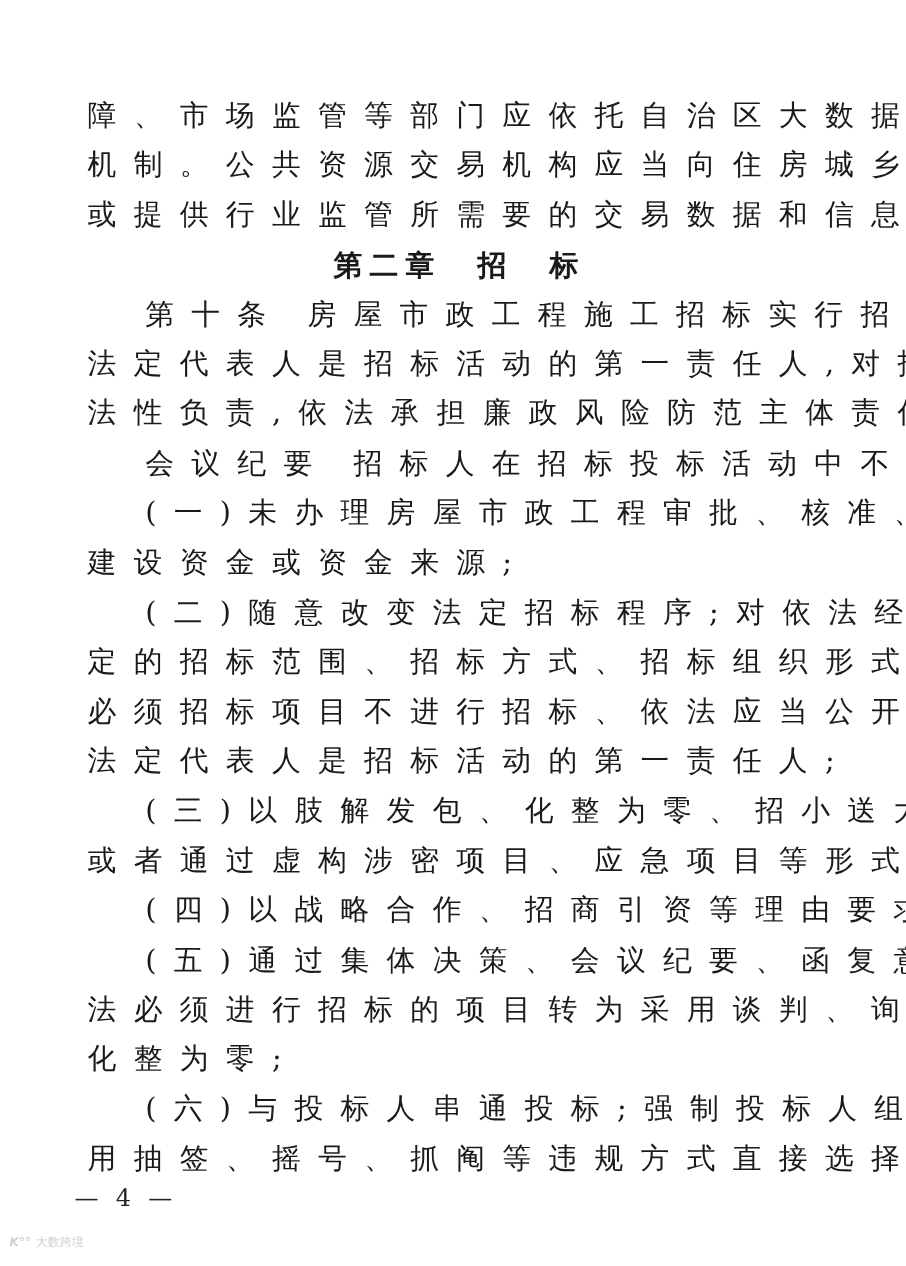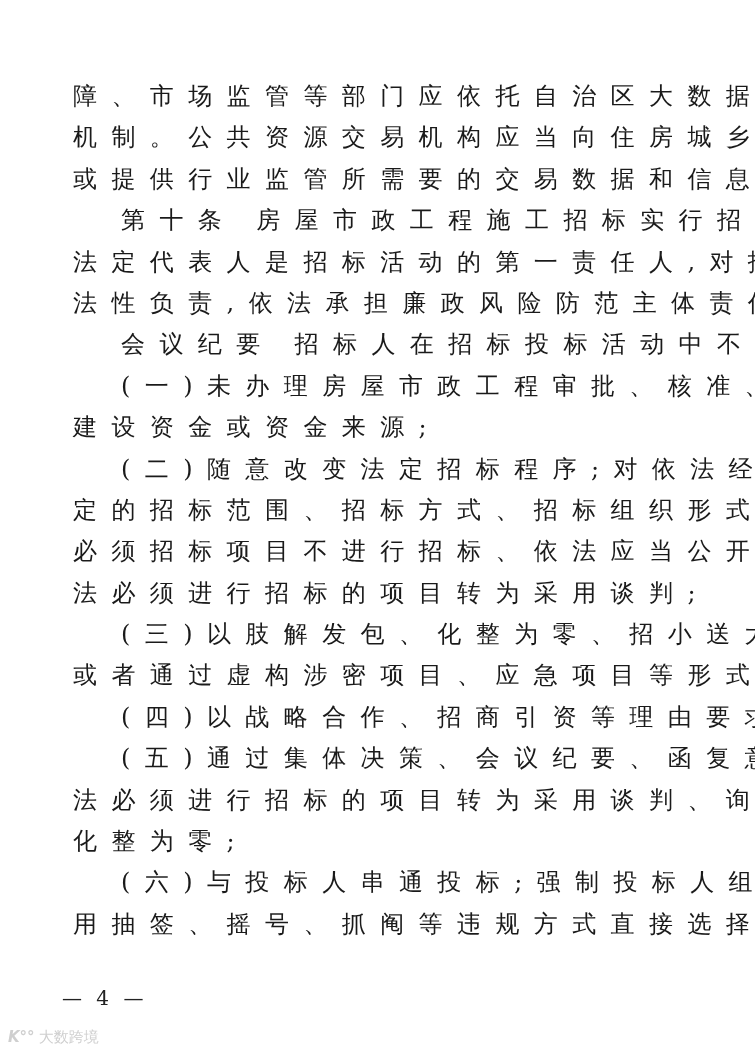--- a/index.html
+++ b/index.html
@@ -5,45 +5,46 @@
   html, body { margin:0; padding:0; }
   body { width:755px; height:1055px; background:#ffffff; position:relative; overflow:hidden;
          font-family:"DejaVu Serif","Liberation Serif",serif; color:#1a1a1a; }
   .page { position:absolute; left:73px; top:76px; width:620px; }
   .line { height:41.4px; line-height:41.4px; font-size:24px; white-space:nowrap; letter-spacing:14.4px; overflow:visible; }
   .indent { padding-left:48px; }
   .bold { font-weight:normal; }
   .chapter { text-align:center; font-weight:bold; letter-spacing:6px; }
   .gap { display:inline-block; width:20px; }
   .footer { position:absolute; left:62px; top:986px; font-size:20px; color:#222; letter-spacing:4px; }
-  .watermark { position:absolute; left:8px; top:1028px; font-size:15px; color:#cfcfcf; font-family:"DejaVu Sans",sans-serif; }
+  .watermark { position:absolute; left:8px; top:1028px; font-size:10px; color:#cfcfcf; font-family:"DejaVu Sans",sans-serif; }
   .wm-logo { display:inline-block; font-weight:bold; font-style:italic; margin-right:4px; }
 </style>
 </head>
 <body>
 
 <div class="page">
   <div class="line">障、市场监管等部门应依托自治区大数据平台,建立数据实时共享</div>
   <div class="line">机制。公共资源交易机构应当向住房城乡建设行政主管部门推送</div>
   <div class="line">或提供行业监管所需要的交易数据和信息。</div>
 
+  <div class="line chapter">第二章　招　标</div>
 
   <div class="line indent"><span class="bold">第十条</span><span class="gap"></span><span>房屋市政工程施工招标实行招标人负责制。招标人</span></div>
   <div class="line">法定代表人是招标活动的第一责任人,对招标全过程和结果的合</div>
   <div class="line">法性负责,依法承担廉政风险防范主体责任。</div>
 
   <div class="line indent"><span class="bold">会议纪要</span><span class="gap"></span><span>招标人在招标投标活动中不得有下列行为:</span></div>
 
   <div class="line indent">(一)未办理房屋市政工程审批、核准、备案手续;未落实项目</div>
   <div class="line">建设资金或资金来源;</div>
 
   <div class="line indent">(二)随意改变法定招标程序;对依法经项目审批、核准部门确</div>
   <div class="line">定的招标范围、招标方式、招标组织形式,未经批准随意变更;依法</div>
   <div class="line">必须招标项目不进行招标、依法应当公开招标的项目邀请招标;不</div>
-  <div class="line">法必须进行招标的项目转为采用谈判;</div>
+  <div class="line">法定代表人是招标活动的第一责任人;</div>
 
   <div class="line indent">(三)以肢解发包、化整为零、招小送大、设定不合理的暂估价</div>
   <div class="line">或者通过虚构涉密项目、应急项目等形式规避招标;</div>
 
   <div class="line indent">(四)以战略合作、招商引资等理由要求投标人带资、垫资“明</div>
 
   <div class="line indent">(五)通过集体决策、会议纪要、函复意见、备忘录等方式将依</div>
   <div class="line">法必须进行招标的项目转为采用谈判、询比、竞价或者直接采购等</div>
   <div class="line">化整为零;</div>
 

